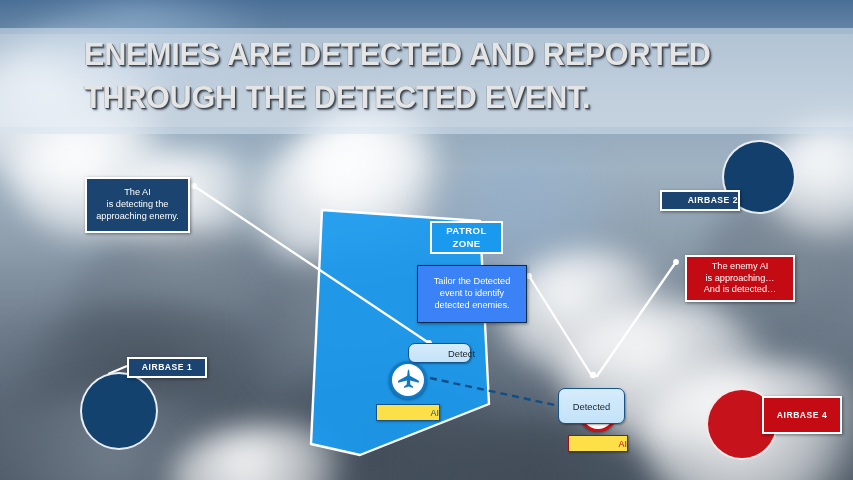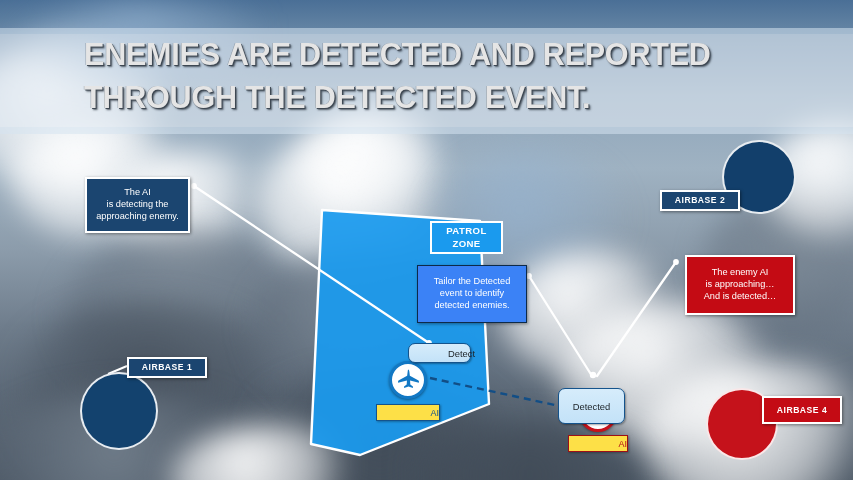--- a/index.html
+++ b/index.html
@@ -85,31 +85,31 @@
   }
   .dark-box {
     background: #3b82f6;
     border: 1px solid #0d2a49;
     box-shadow: 1px 1px 3px rgba(0,0,0,0.4);
   }
   .box .ln { display: block; line-height: 1.27; white-space: nowrap; }
 
   
   #callout-ai-detect { left: 85px; top: 177px; width: 105px; height: 56px; font-size: 9.2px; }
-  #callout-enemy-ai  { left: 685px; top: 255px; width: 110px; height: 60px; font-size: 9.2px; }
+  #callout-enemy-ai  { left: 685px; top: 255px; width: 110px; height: 47px; font-size: 9.2px; }
   #callout-tailor    { left: 417px; top: 265px; width: 110px; height: 58px; font-size: 9.2px; }
 
   
   #patrol-zone-label { left: 430px; top: 221px; width: 73px; height: 33px; font-size: 9.6px; font-weight: bold; letter-spacing: 0.4px; }
 
   
   .airbase-label { font-size: 8.6px; font-weight: bold; letter-spacing: 0.5px; }
   #airbase-1-label { left: 127px; top: 357px; width: 80px; height: 21px; }
-  #airbase-2-label { left: 660px; top: 190px; width: 80px; height: 21px; }
-  #airbase-4-label { left: 762px; top: 396px; width: 80px; height: 28px; }
+  #airbase-2-label { left: 660px; top: 190px; width: 80px; height: 21px; align-items: flex-end; }
+  #airbase-4-label { left: 762px; top: 396px; width: 80px; height: 38px; }
 
   
   .chip {
     position: absolute;
     display: flex; align-items: center; justify-content: center;
     background: linear-gradient(180deg,#d6ecfb 0%, #c3e2f8 100%);
     border: 1.6px solid #14538c;
     border-radius: 7px;
     color: #20262b;
     font-size: 9.4px;

